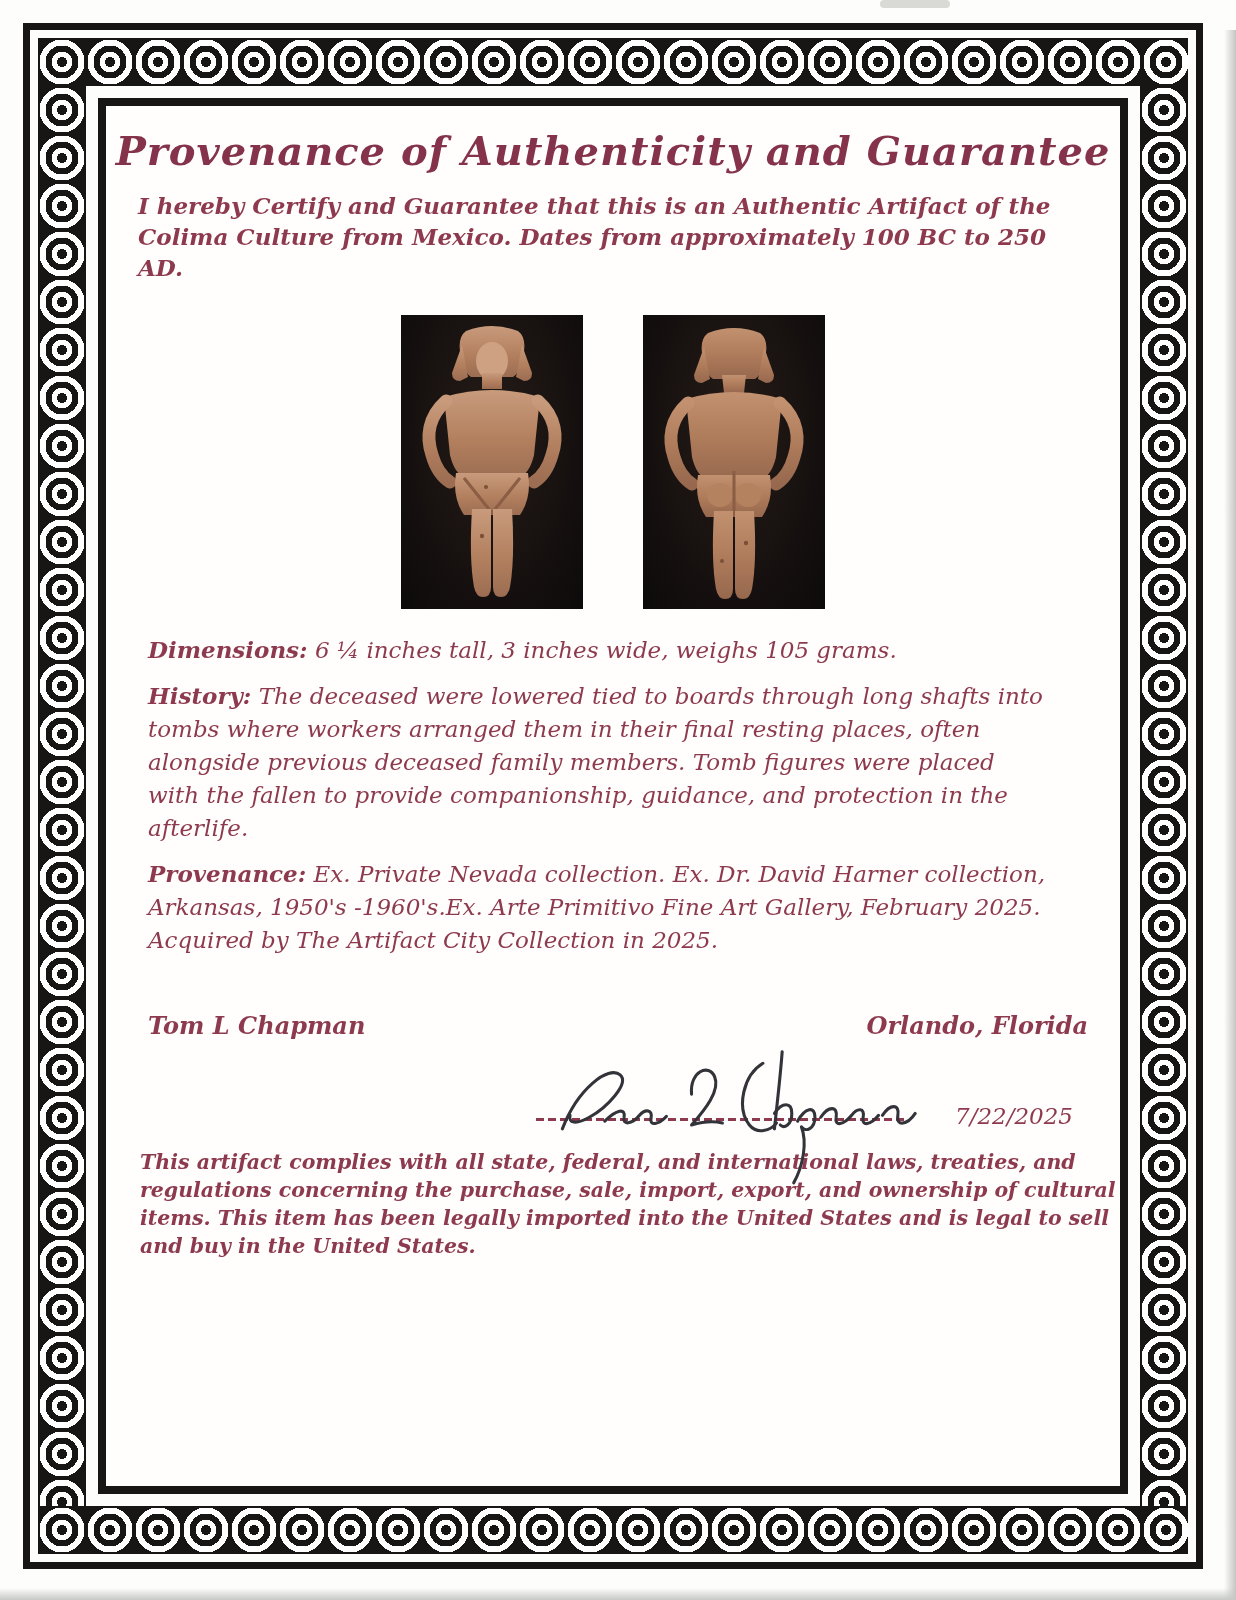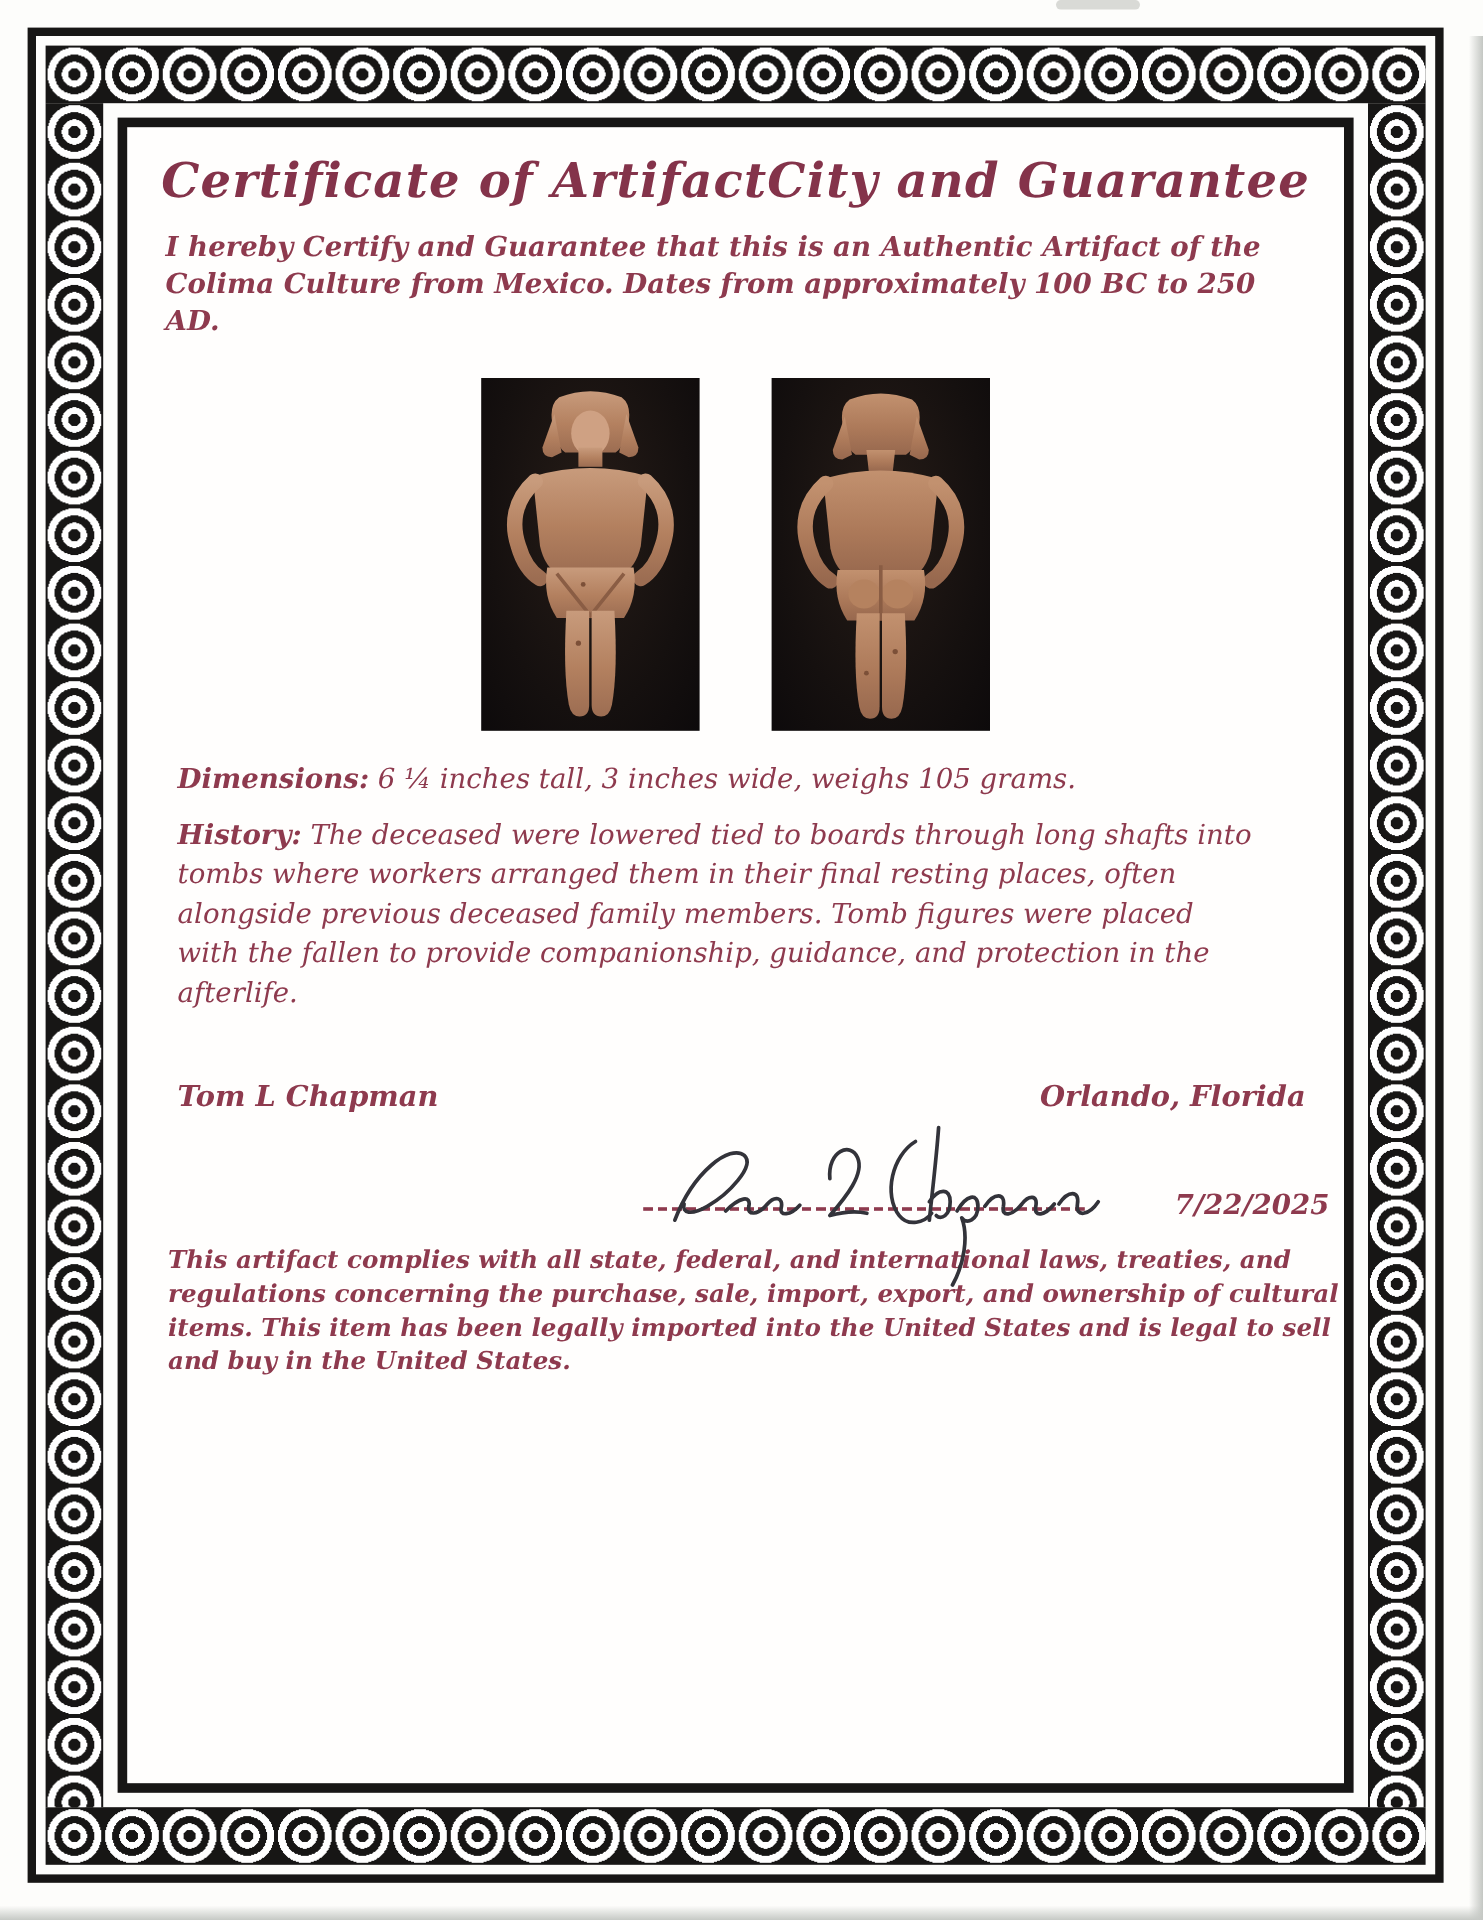--- a/index.html
+++ b/index.html
@@ -71,42 +71,42 @@
     font-weight:bold;font-size:24px;gap:40px;
   }
   .guarantor{margin-top:22px;text-align:center;font-weight:bold;font-size:24px;}
 
   .sig-row{position:relative;height:98px;}
   .sig-line{
     position:absolute;left:430px;top:76px;width:368px;height:3px;
     background:repeating-linear-gradient(90deg,var(--maroon) 0 8px,transparent 8px 12px);
   }
   .sig-svg{position:absolute;left:439px;top:-6px;width:376px;height:150px;z-index:2;}
-  .sig-date{position:absolute;left:849px;top:58px;font-weight:bold;font-size:23px;margin-left:24px;}
+  .sig-date{position:absolute;left:849px;top:58px;font-weight:normal;font-size:23px;}
 
   .legal{margin:8px 0 0 34px;width:990px;font-size:20.5px;line-height:28px;font-weight:bold;}
 </style>
 </head>
 <body>
 
 <div class="scan-edge-right"></div>
 <div class="scan-edge-bottom"></div>
 <div class="scan-smudge-top"></div>
 
 <div class="frame">
   <div class="rule-outer"></div>
   <div class="band band-top"></div>
   <div class="band band-bottom"></div>
   <div class="band band-left"></div>
   <div class="band band-right"></div>
   <div class="rule-inner"></div>
 
   <div class="content">
 
-    <div class="title">Certificate of ArtifactCity and Guarantee</div>
+    <div class="title">Provenance of Authenticity and Guarantee</div>
 
     <div class="intro">I hereby Certify and Guarantee that this is an Authentic Artifact of the Colima Culture from Mexico. Dates from approximately 100 BC to 250 AD.</div>
 
     <div class="photos">
 
       <div class="photo" title="artifact front view">
         <svg width="152" height="282" viewBox="0 0 152 282">
           <defs>
             <linearGradient id="skinGrad" x1="0" y1="0" x2="0" y2="1">
               <stop offset="0" stop-color="#c89b7c"></stop>
@@ -161,20 +161,21 @@
           </g>
         </svg>
       </div>
     </div>
 
     <p class="para first"><span class="label">Dimensions:</span> <span>6 ¼ inches tall, 3 inches wide, weighs 105 grams.</span></p>
 
     <p class="para"><span class="label">History:</span> <span>The deceased were lowered tied to boards through long shafts into tombs where workers arranged them in their final resting places, often alongside previous deceased family members. Tomb figures were placed with the fallen to provide companionship, guidance, and protection in the afterlife.</span></p>
 
 
+    <p class="para"><span class="label">Provenance:</span> <span>Ex. Private Nevada collection. Ex. Dr. David Harner collection, Arkansas, 1950's -1960's.Ex. Arte Primitivo Fine Art Gallery, February 2025. Acquired by The Artifact City Collection in 2025.</span></p>
 
 
     <div class="footer-row">
       <span>Tom L Chapman</span>
       <span>Orlando, Florida</span>
     </div>
 
 
     <div class="sig-row">
       <svg class="sig-svg" viewBox="0 0 390 155" aria-label="Tom L Chapman">

